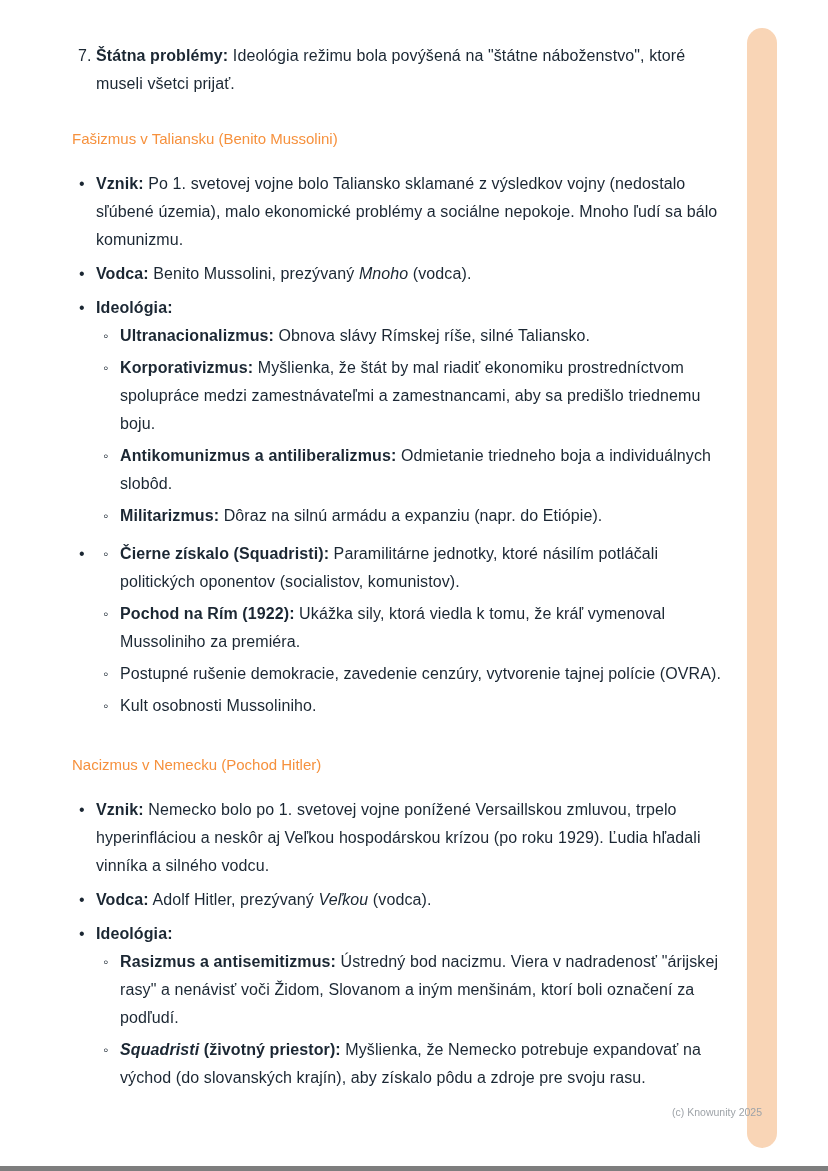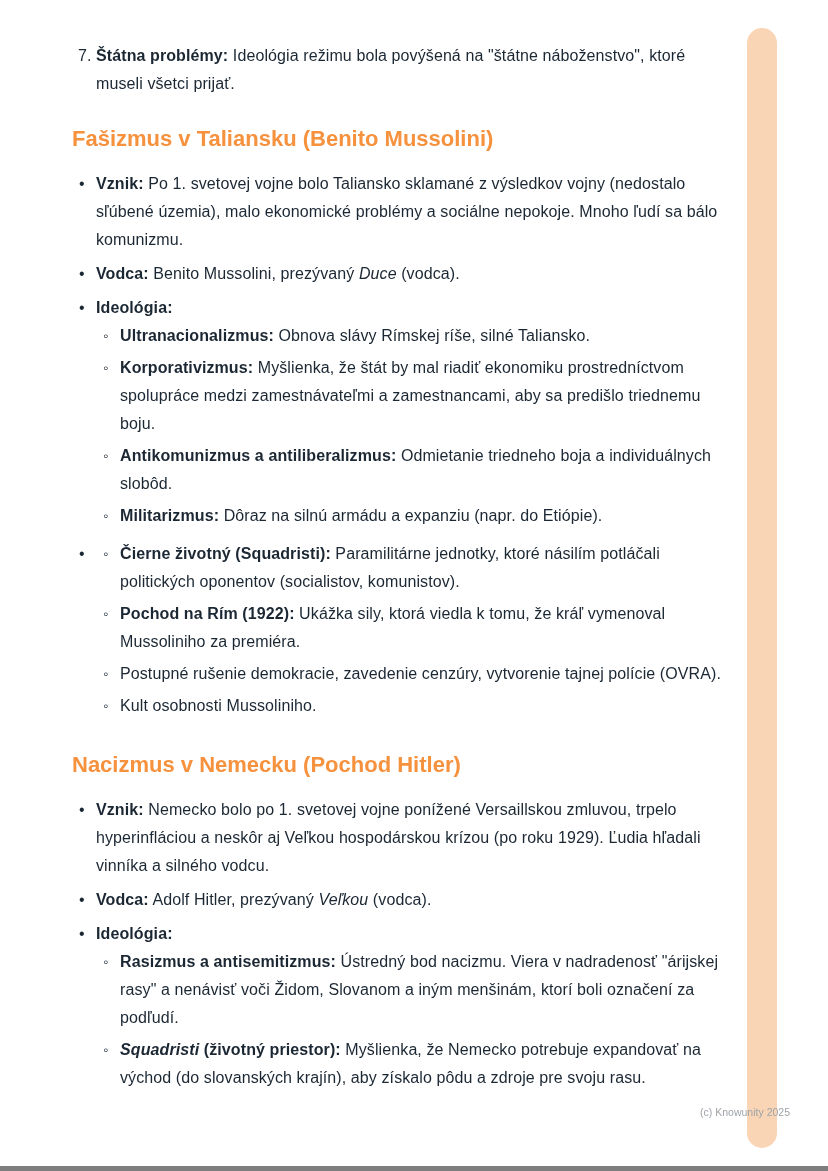--- a/index.html
+++ b/index.html
@@ -51,23 +51,23 @@
   .line{
     margin:0;
     font-size:16px;
     line-height:28px;
     letter-spacing:.1px;
   }
   strong{font-weight:700;}
   em{font-style:italic;}
   h2.section-heading{
     margin:26px 0 16px 0;
-    font-size:22px;
+    font-size:15px;
     line-height:30px;
-    font-weight:700;
+    font-weight:400;
     color:var(--accent);
   }
   .intro{display:flex;}
   .num{
     flex:0 0 24px;
     padding-left:6px;
     font-size:16px;
     line-height:28px;
   }
   ul{list-style:none;margin:0;padding:0;}
@@ -78,21 +78,21 @@
     padding-left:7px;
     font-size:16px;
     line-height:28px;
     color:var(--text);
   }
   .marker.m2{font-size:15px;}
   .body{flex:1;min-width:0;}
   .sublist{margin-top:0;}
   .footer{
     position:absolute;
-    right:38px;
+    right:66px;
     bottom:52px;
     font-size:10.5px;
     line-height:14px;
     color:var(--muted);
     z-index:2;
   }
 </style>
 </head>
 <body>
 
@@ -116,21 +116,21 @@
         <li class="item">
           <span class="marker m1">•</span>
           <div class="body">
             <p class="line"><strong><span>Vznik:</span></strong><span> Po 1. svetovej vojne bolo Taliansko sklamané z výsledkov vojny (nedostalo sľúbené územia), malo ekonomické problémy a sociálne nepokoje. Mnoho ľudí sa bálo komunizmu.</span></p>
           </div>
         </li>
 
         <li class="item">
           <span class="marker m1">•</span>
           <div class="body">
-            <p class="line"><strong><span>Vodca:</span></strong><span> Benito Mussolini, prezývaný </span><em>Duce</em><span> (vodca).</span></p>
+            <p class="line"><strong><span>Vodca:</span></strong><span> Benito Mussolini, prezývaný </span><em>Mnoho</em><span> (vodca).</span></p>
           </div>
         </li>
 
         <li class="item">
           <span class="marker m1">•</span>
           <div class="body">
             <p class="line"><strong><span>Ideológia:</span></strong></p>
             <ul class="sublist">
               <li class="subitem">
                 <span class="marker m2">◦</span>
@@ -160,21 +160,21 @@
           </div>
         </li>
 
         <li class="item">
           <span class="marker m1">•</span>
           <div class="body">
             <ul class="sublist">
               <li class="subitem">
                 <span class="marker m2">◦</span>
                 <div class="body">
-                  <p class="line"><strong><span>Čierne životný (Squadristi):</span></strong><span> Paramilitárne jednotky, ktoré násilím potláčali politických oponentov (socialistov, komunistov).</span></p>
+                  <p class="line"><strong><span>Čierne získalo (Squadristi):</span></strong><span> Paramilitárne jednotky, ktoré násilím potláčali politických oponentov (socialistov, komunistov).</span></p>
                 </div>
               </li>
               <li class="subitem">
                 <span class="marker m2">◦</span>
                 <div class="body">
                   <p class="line"><strong><span>Pochod na Rím (1922):</span></strong><span> Ukážka sily, ktorá viedla k tomu, že kráľ vymenoval Mussoliniho za premiéra.</span></p>
                 </div>
               </li>
               <li class="subitem">
                 <span class="marker m2">◦</span>

